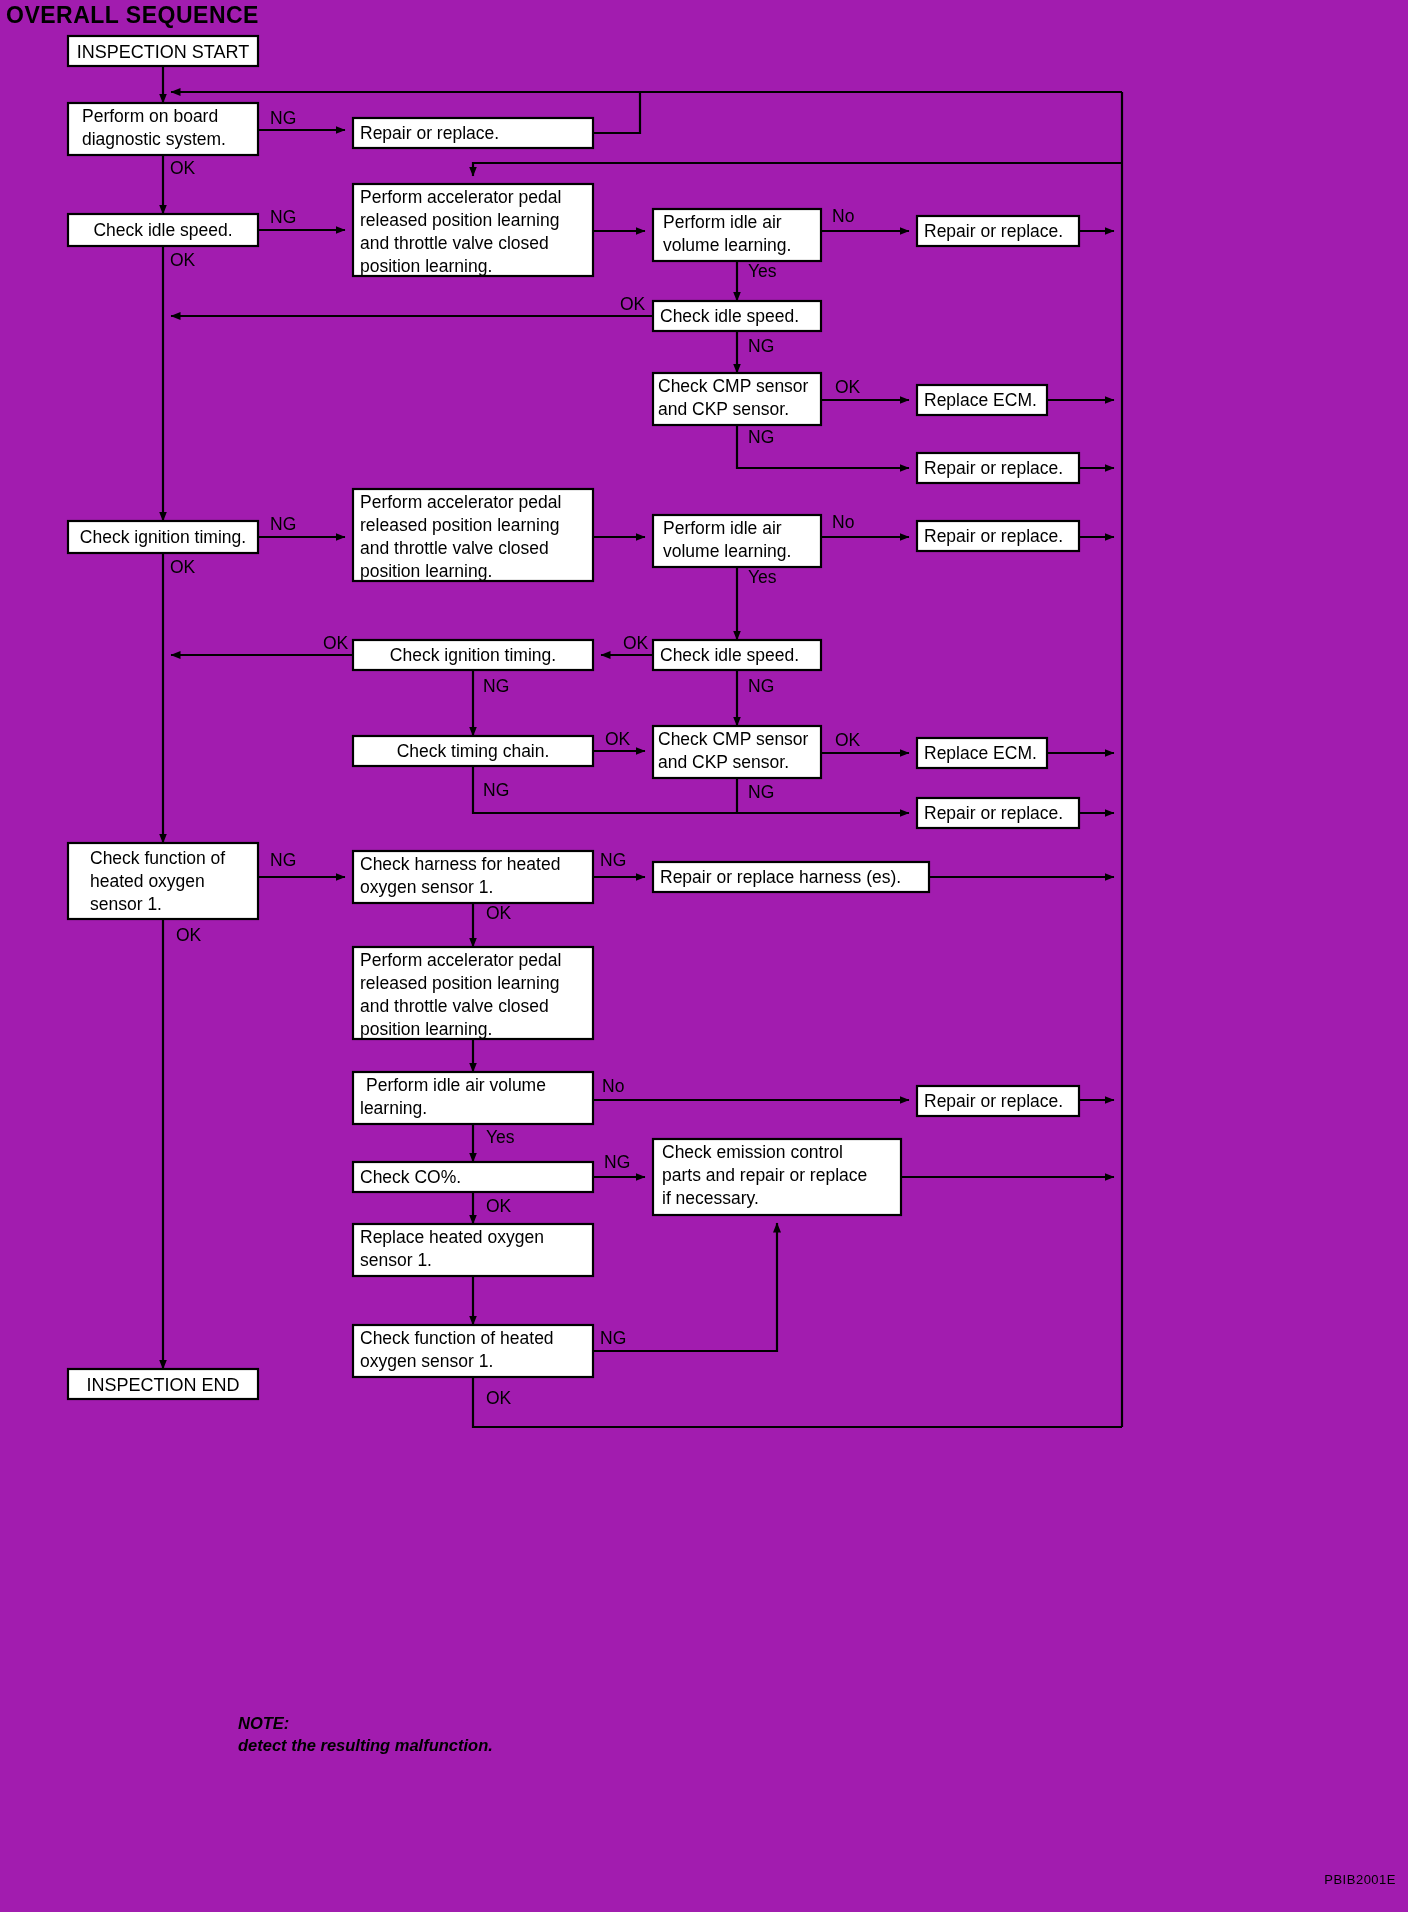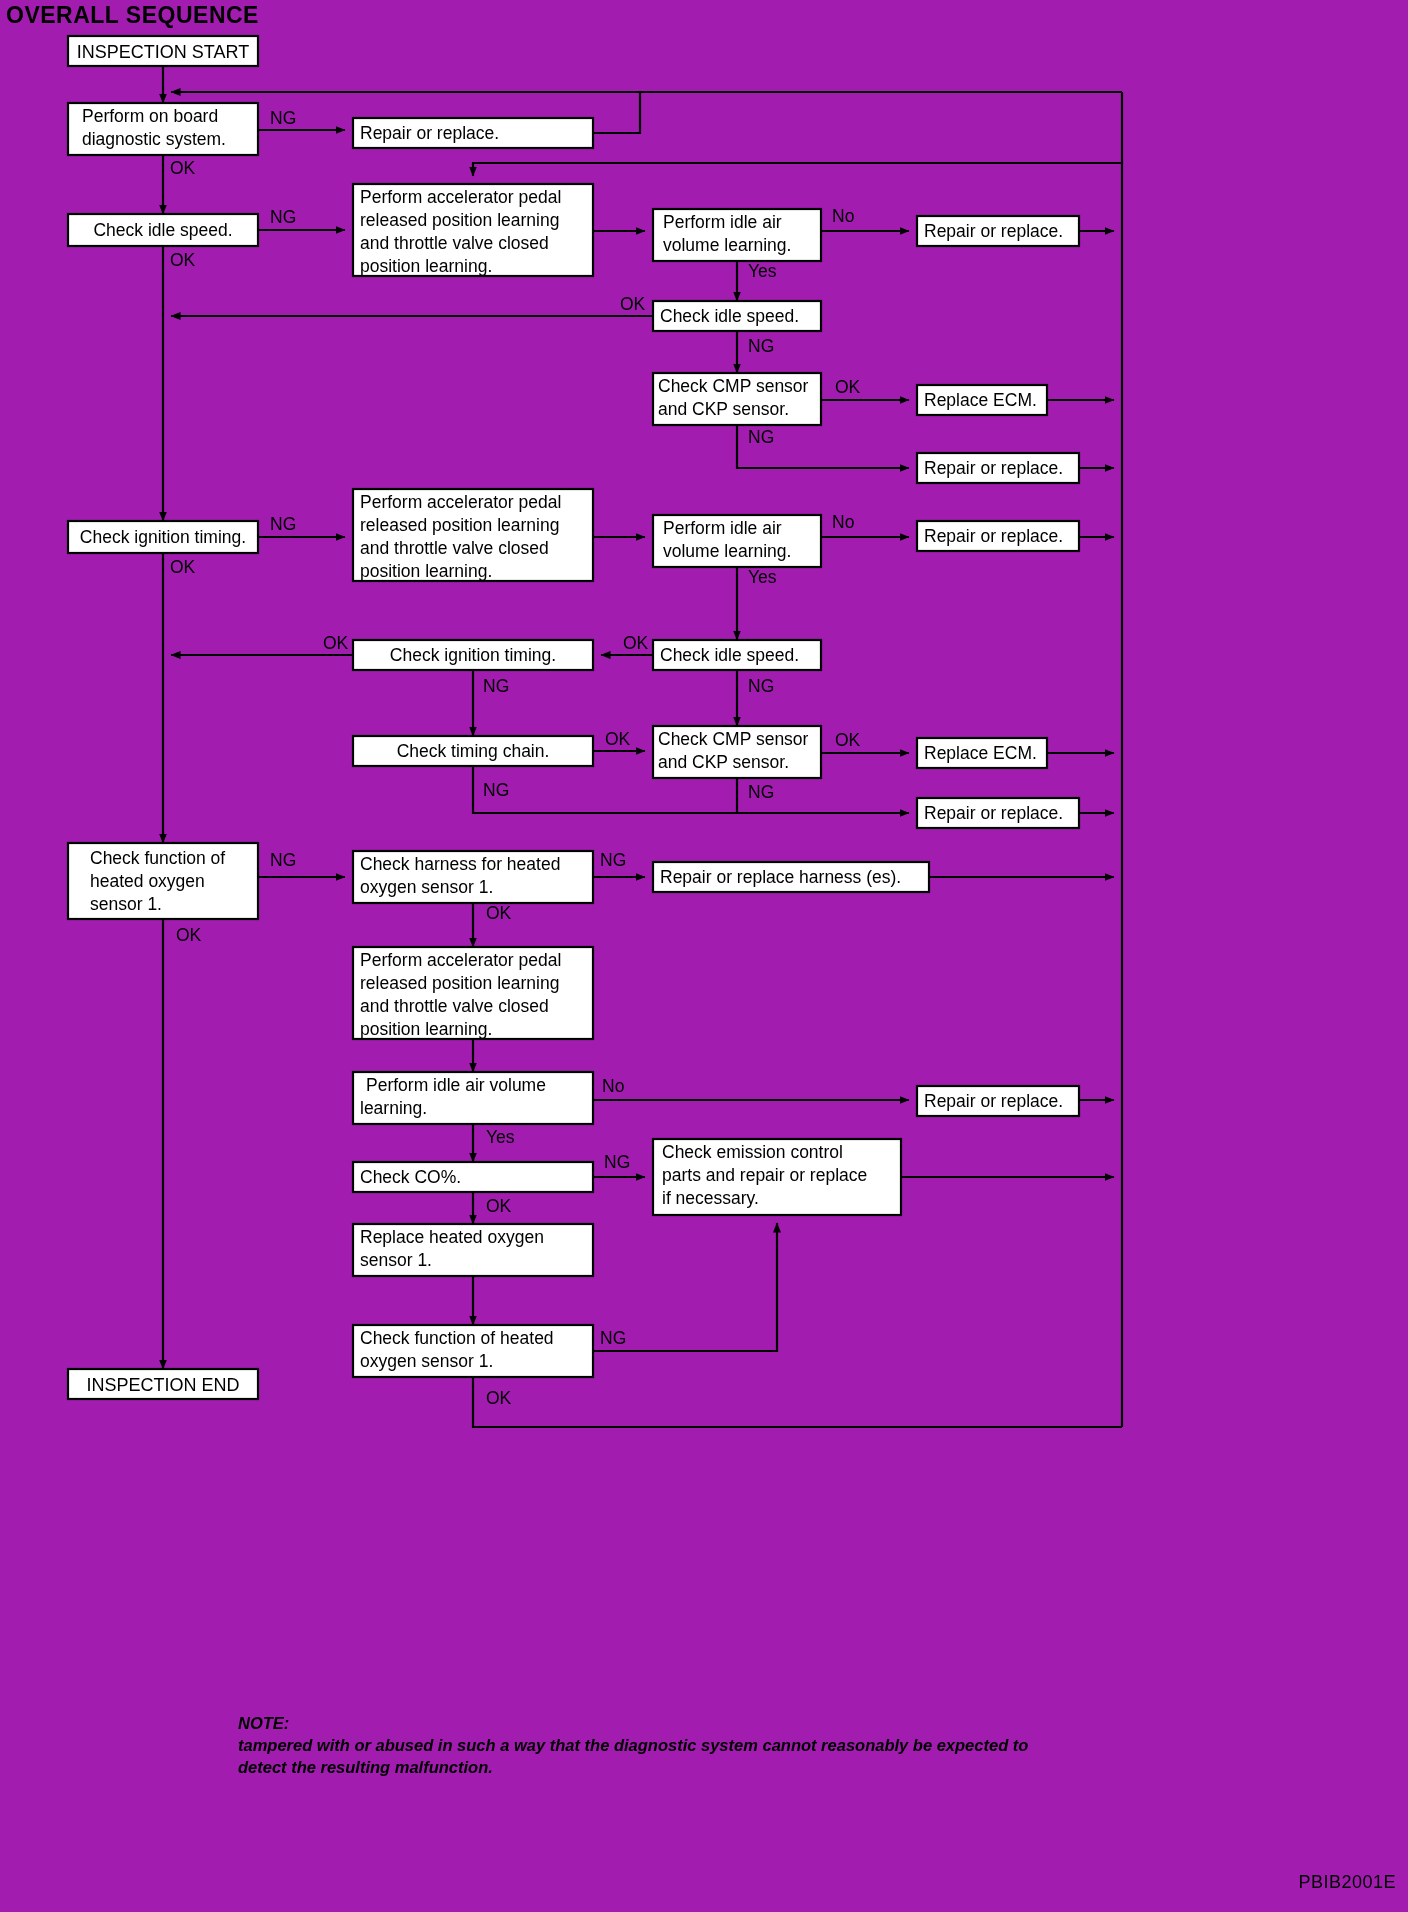--- a/index.html
+++ b/index.html
@@ -7,21 +7,21 @@
   #page{position:relative;width:1408px;height:1912px;background:#a21caf;overflow:hidden;}
   #title{position:absolute;left:6px;top:2px;font-size:23px;font-weight:bold;letter-spacing:0.5px;}
   svg#flow{position:absolute;left:0;top:0;width:1408px;height:1912px;}
   svg#flow text{font-family:"Liberation Sans", sans-serif;font-size:17.5px;fill:#000;}
   svg#flow text.term{font-size:18px;}
   svg#flow rect.box{fill:#ffffff;stroke:#000000;stroke-width:2.2;}
   svg#flow path.ln,svg#flow line.ln{stroke:#000;stroke-width:2.2;fill:none;}
   svg#flow polygon.head{fill:#000;}
   #note{position:absolute;left:238px;top:1713px;width:1100px;font-size:16.5px;font-weight:bold;line-height:1.33;}
   #note .nlabel{display:block;font-style:italic;}
-  #pbib{position:absolute;right:12px;top:1872px;font-size:18px;letter-spacing:0.5px;}
+  #pbib{position:absolute;right:12px;top:1872px;font-size:13px;letter-spacing:0.5px;}
 </style>
 </head>
 <body>
 
 <div id="page">
 
   <div id="title">OVERALL SEQUENCE</div>
 
   <svg id="flow" viewBox="0 0 1408 1912">
     <defs>
@@ -277,19 +277,18 @@
       <text x="486" y="1143">Yes</text>
       <text x="604" y="1168">NG</text>
       <text x="486" y="1212">OK</text>
       <text x="600" y="1344">NG</text>
       <text x="486" y="1404">OK</text>
     </g>
   </svg>
 
   <div id="note">
     <span class="nlabel">NOTE:</span>
-    <span class="nlabel">tampered with or abused in such a way that the diagnostic system cannot reasonably be expected to</span>
     <span class="nlabel">detect the resulting malfunction.</span>
   </div>
 
   <div id="pbib">PBIB2001E</div>
 
 </div>
 
 </body></html>

